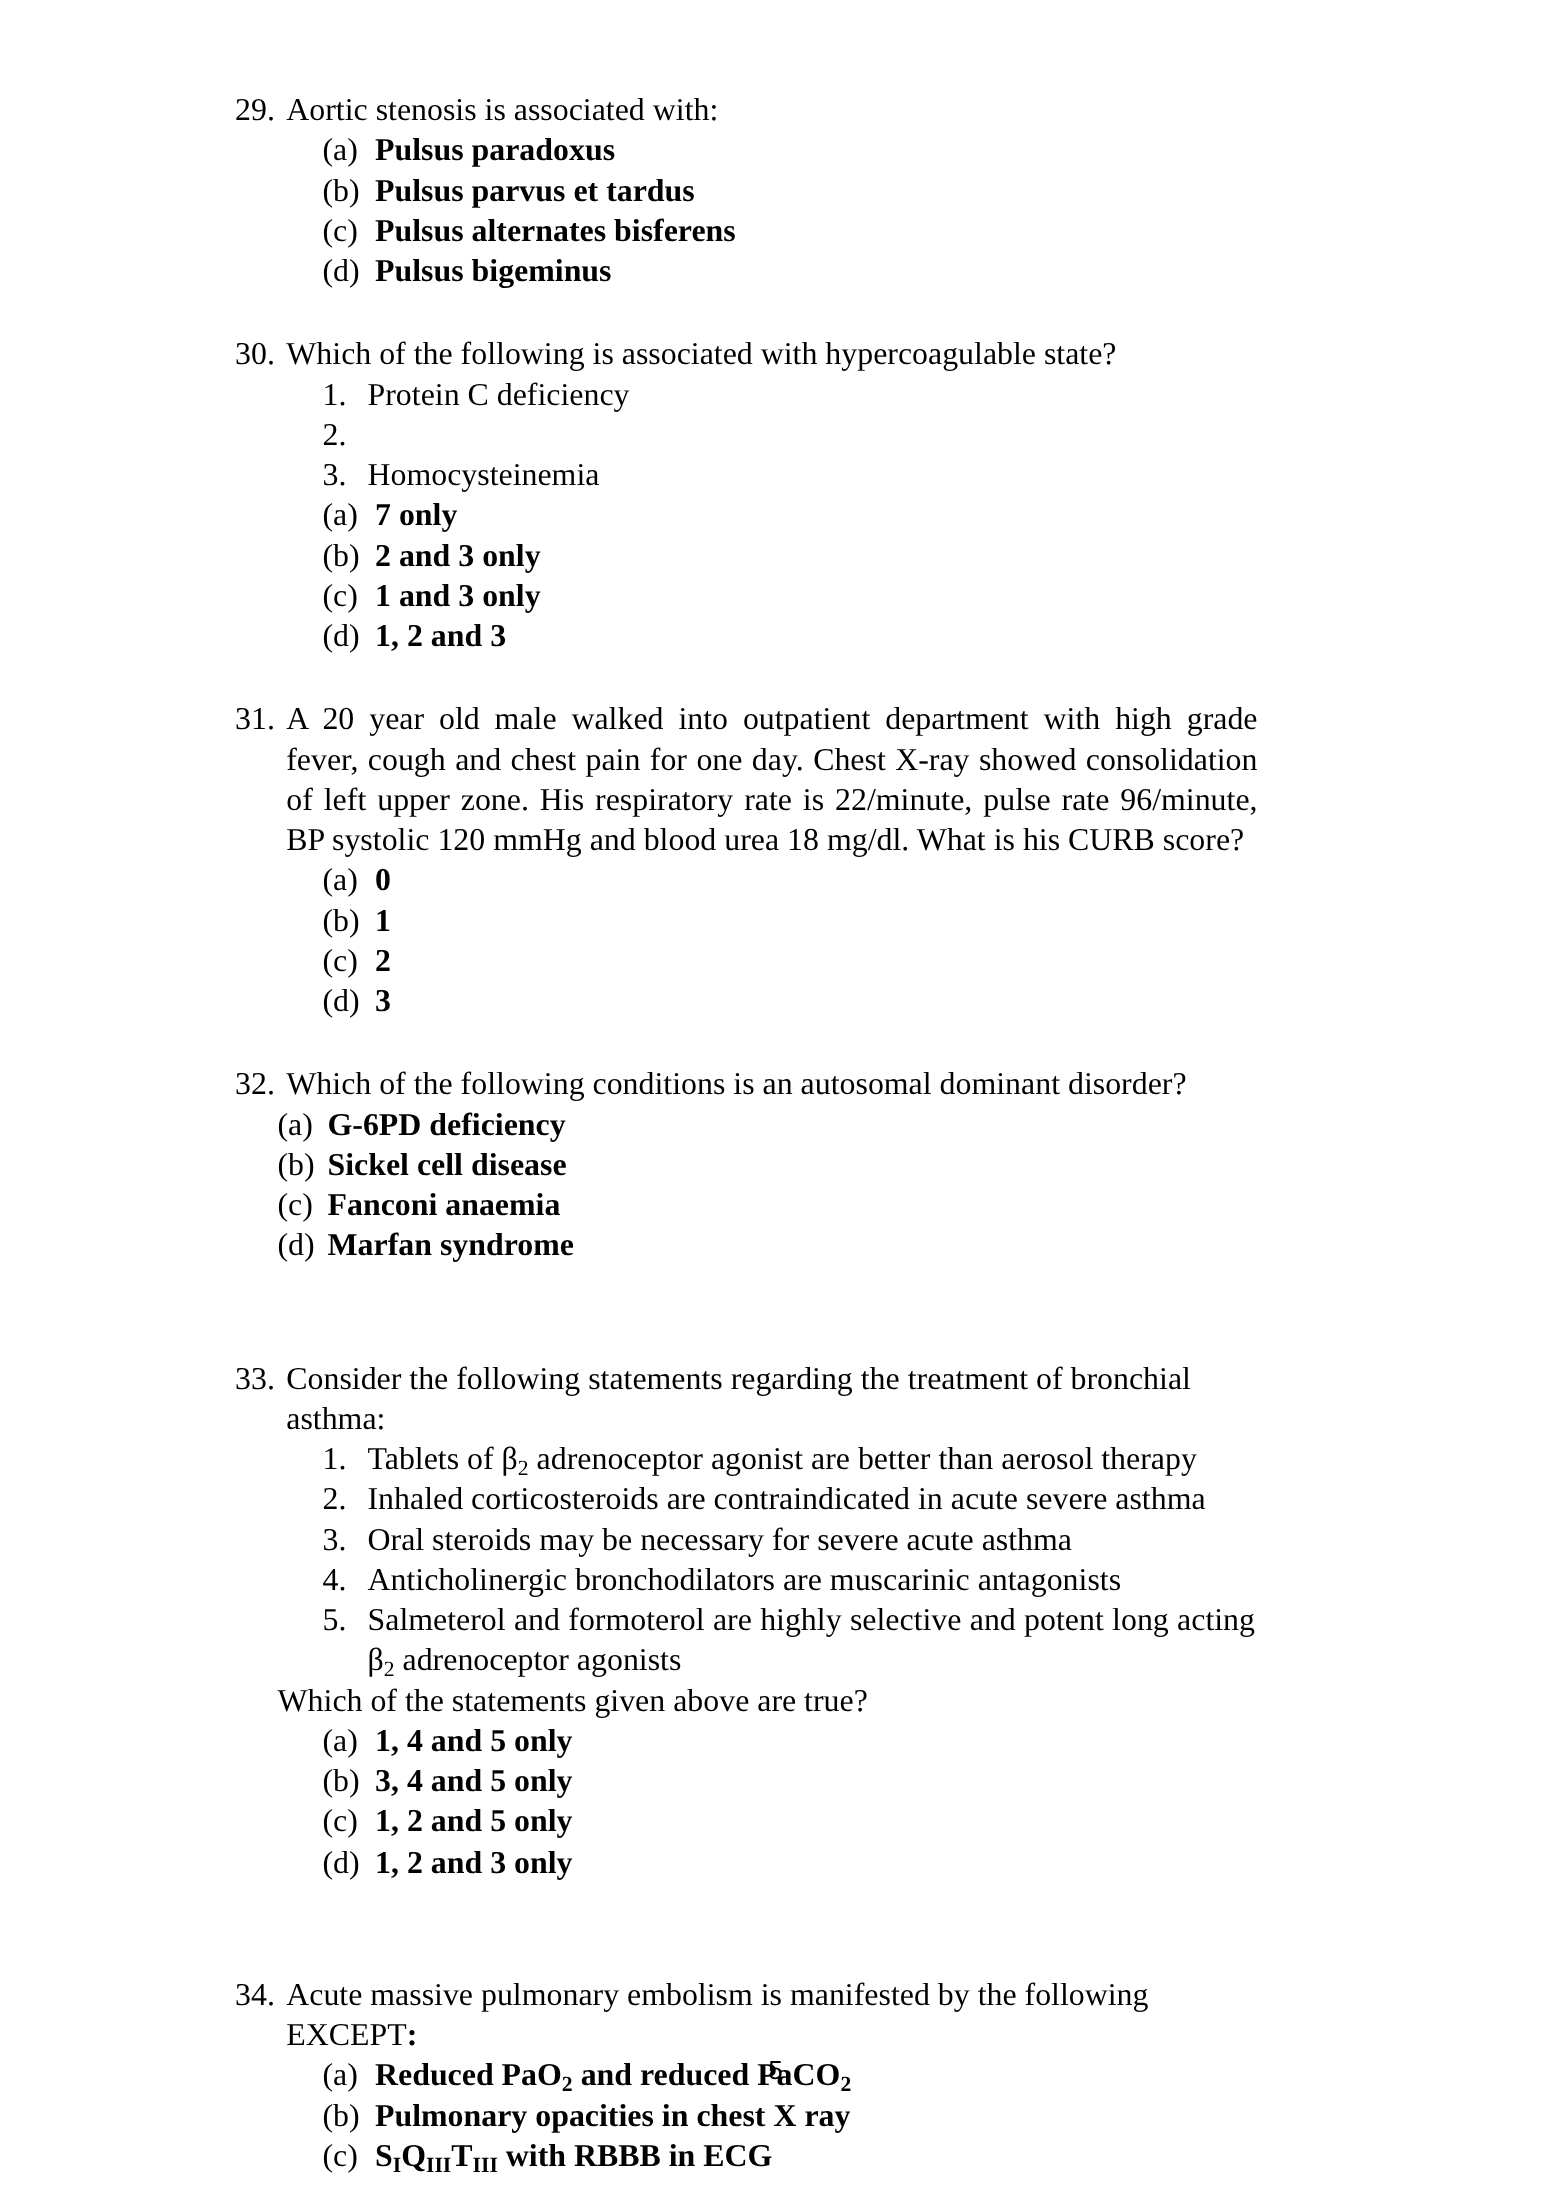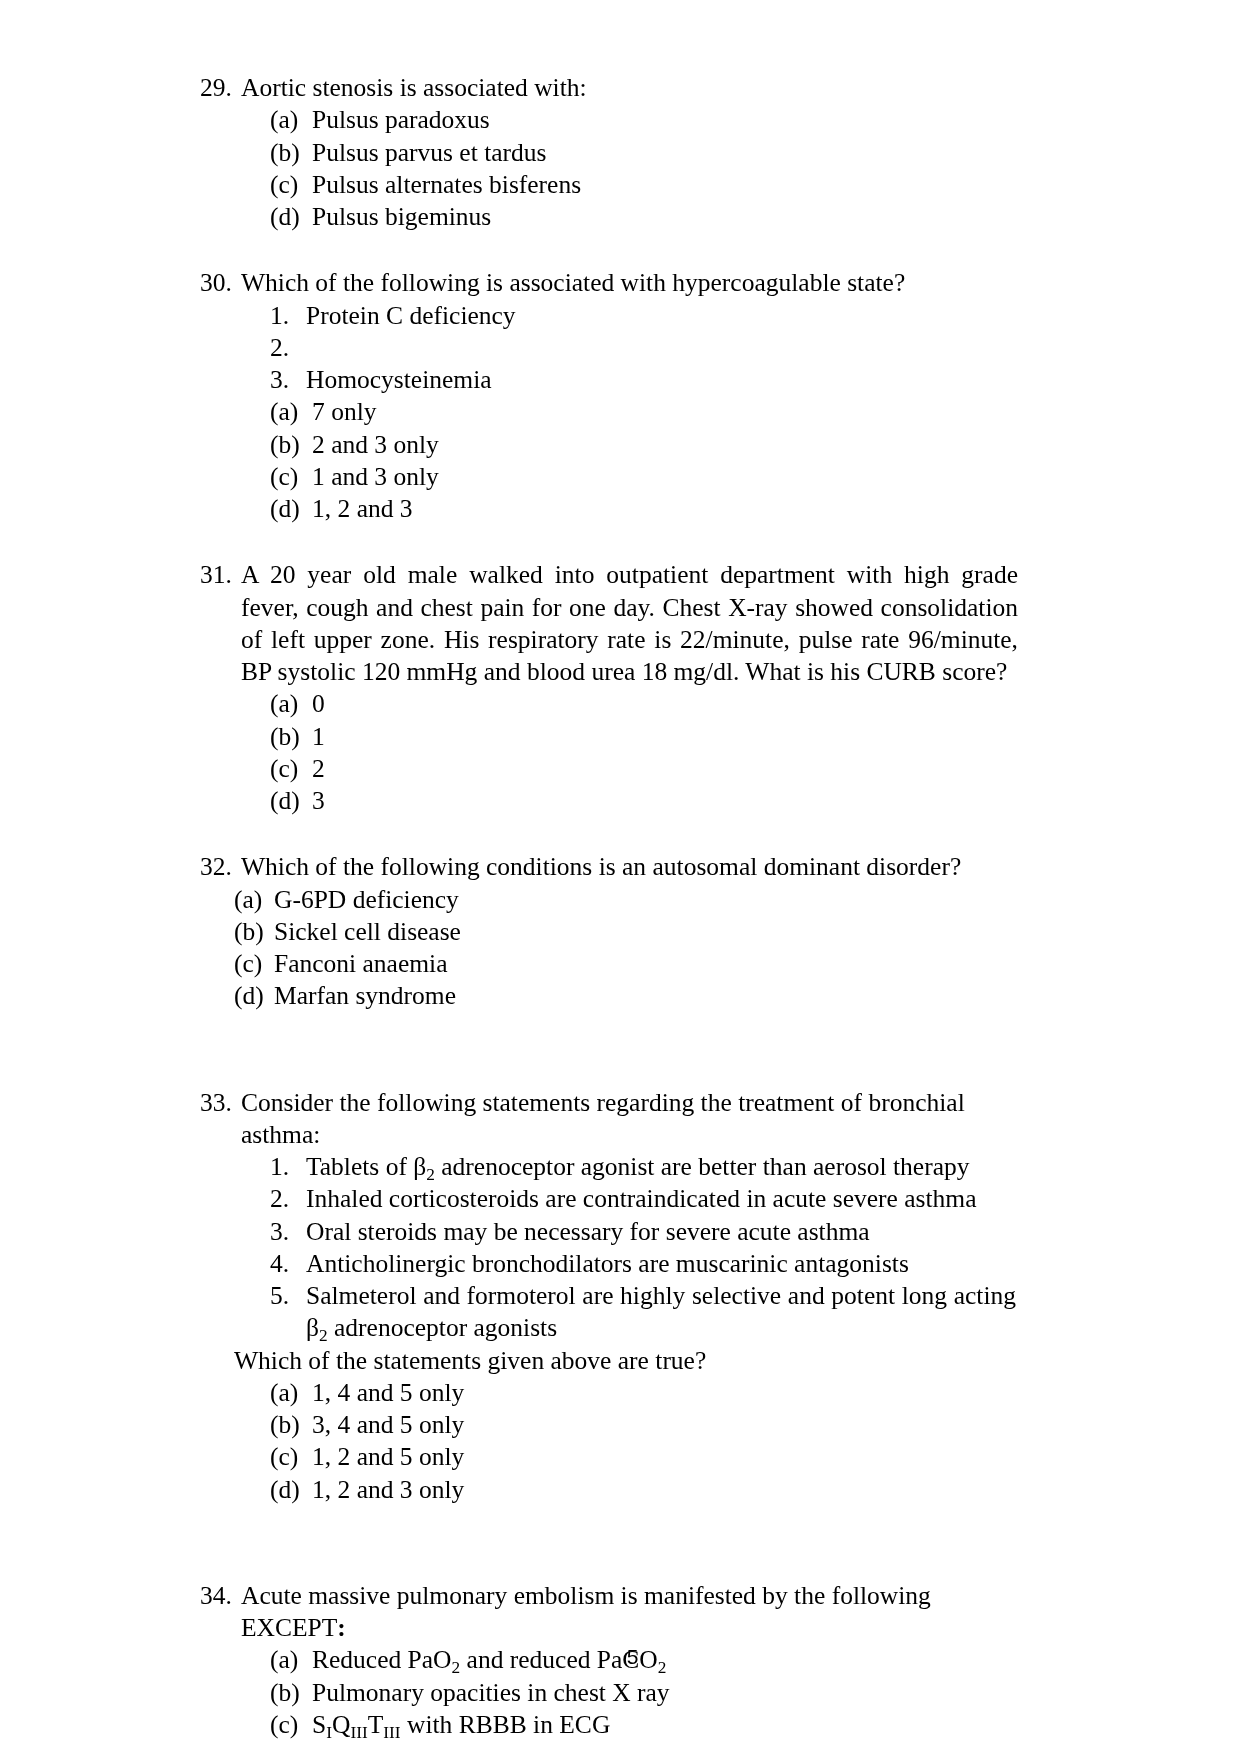--- a/index.html
+++ b/index.html
@@ -14,21 +14,20 @@
     font-family: "Liberation Serif", "DejaVu Serif", serif;
     color: #000000;
     overflow: hidden;
   }
   .page {
     position: absolute;
     left: 0; top: 0;
     width: 1073px;
     height: 1755px;
     padding: 0;
-    margin-left: 12px;
   }
   .content {
     position: absolute;
     left: 188px;
     top: 72px;
     width: 818px;
   }
 
   
   .q {
@@ -86,21 +85,21 @@
     display: flex;
     align-items: flex-start;
     padding-left: 70px;
   }
   .opt.shallow { padding-left: 34px; }
   .opt-key {
     flex: 0 0 42px;
     width: 42px;
   }
   .opt-key.narrow { flex: 0 0 40px; width: 40px; }
-  .opt-text { flex: 1 1 auto; }
+  .opt-text { flex: 1 1 auto; font-weight: bold; }
   .gap-md { height: 34px; }
   .gap-xl { height: 74px; }
 
   sub {
     font-size: 0.68em;
     line-height: 0;
     vertical-align: -0.28em;
   }
   .bold { font-weight: bold; }
 

